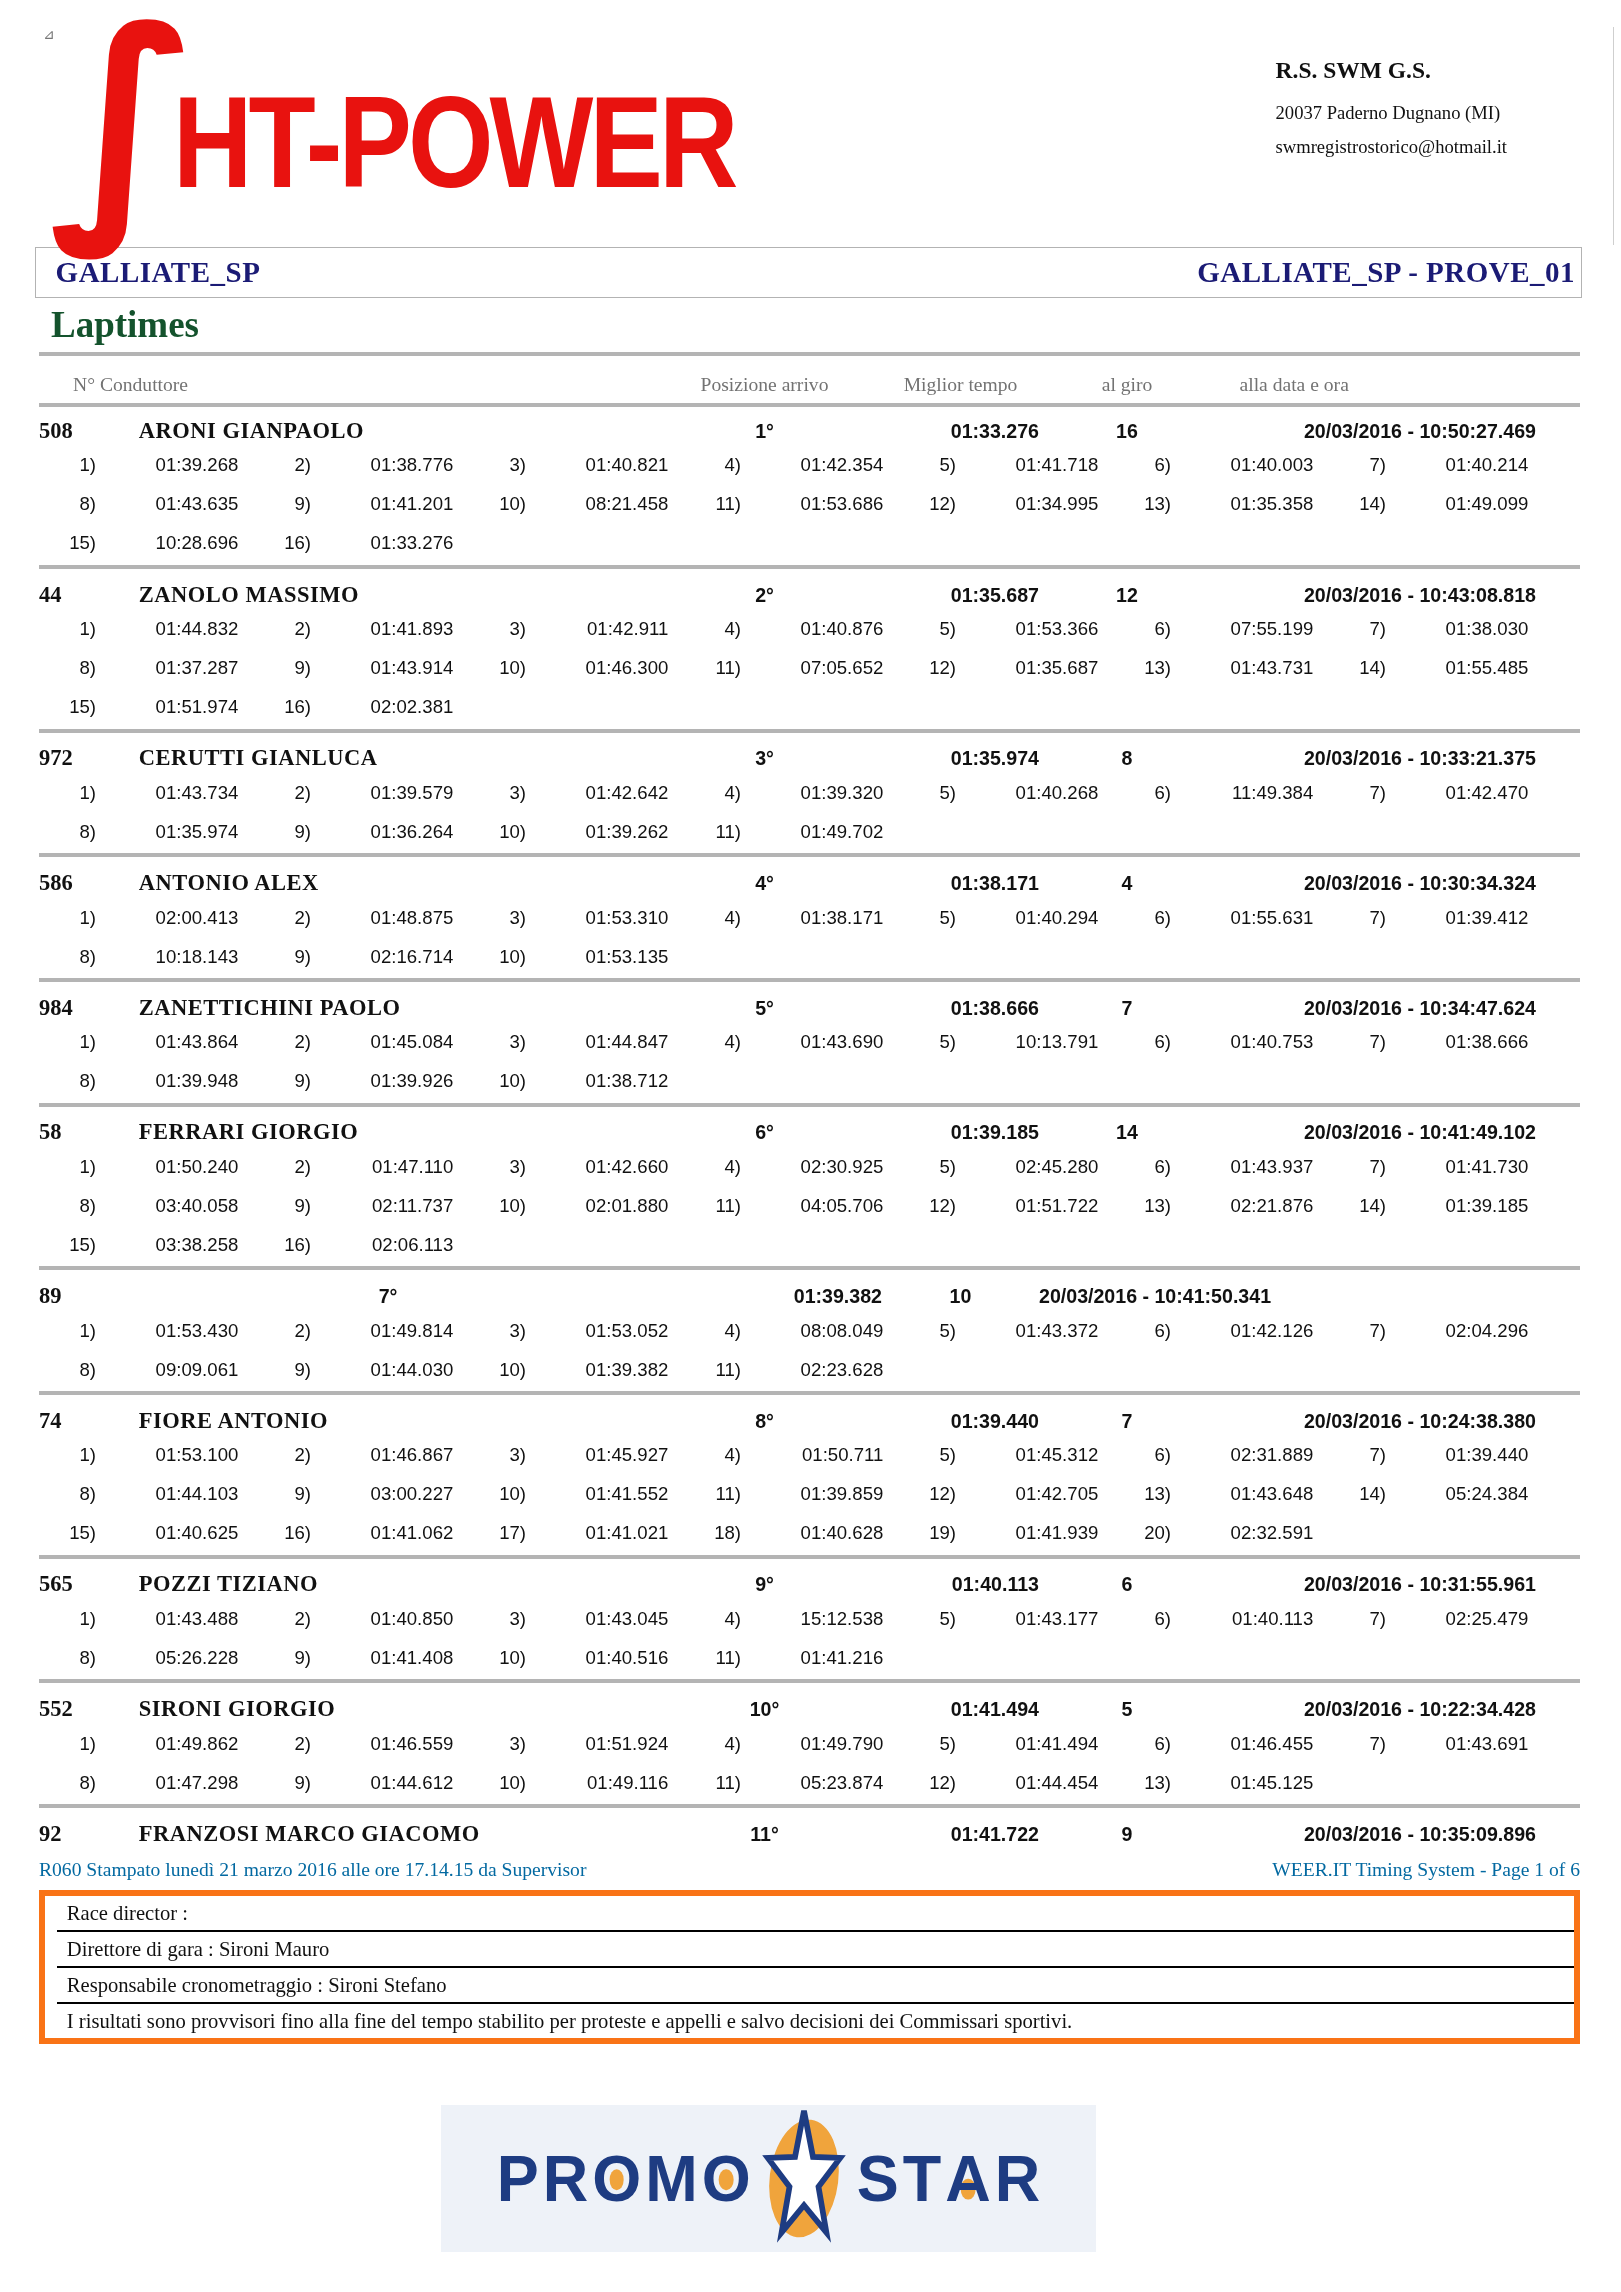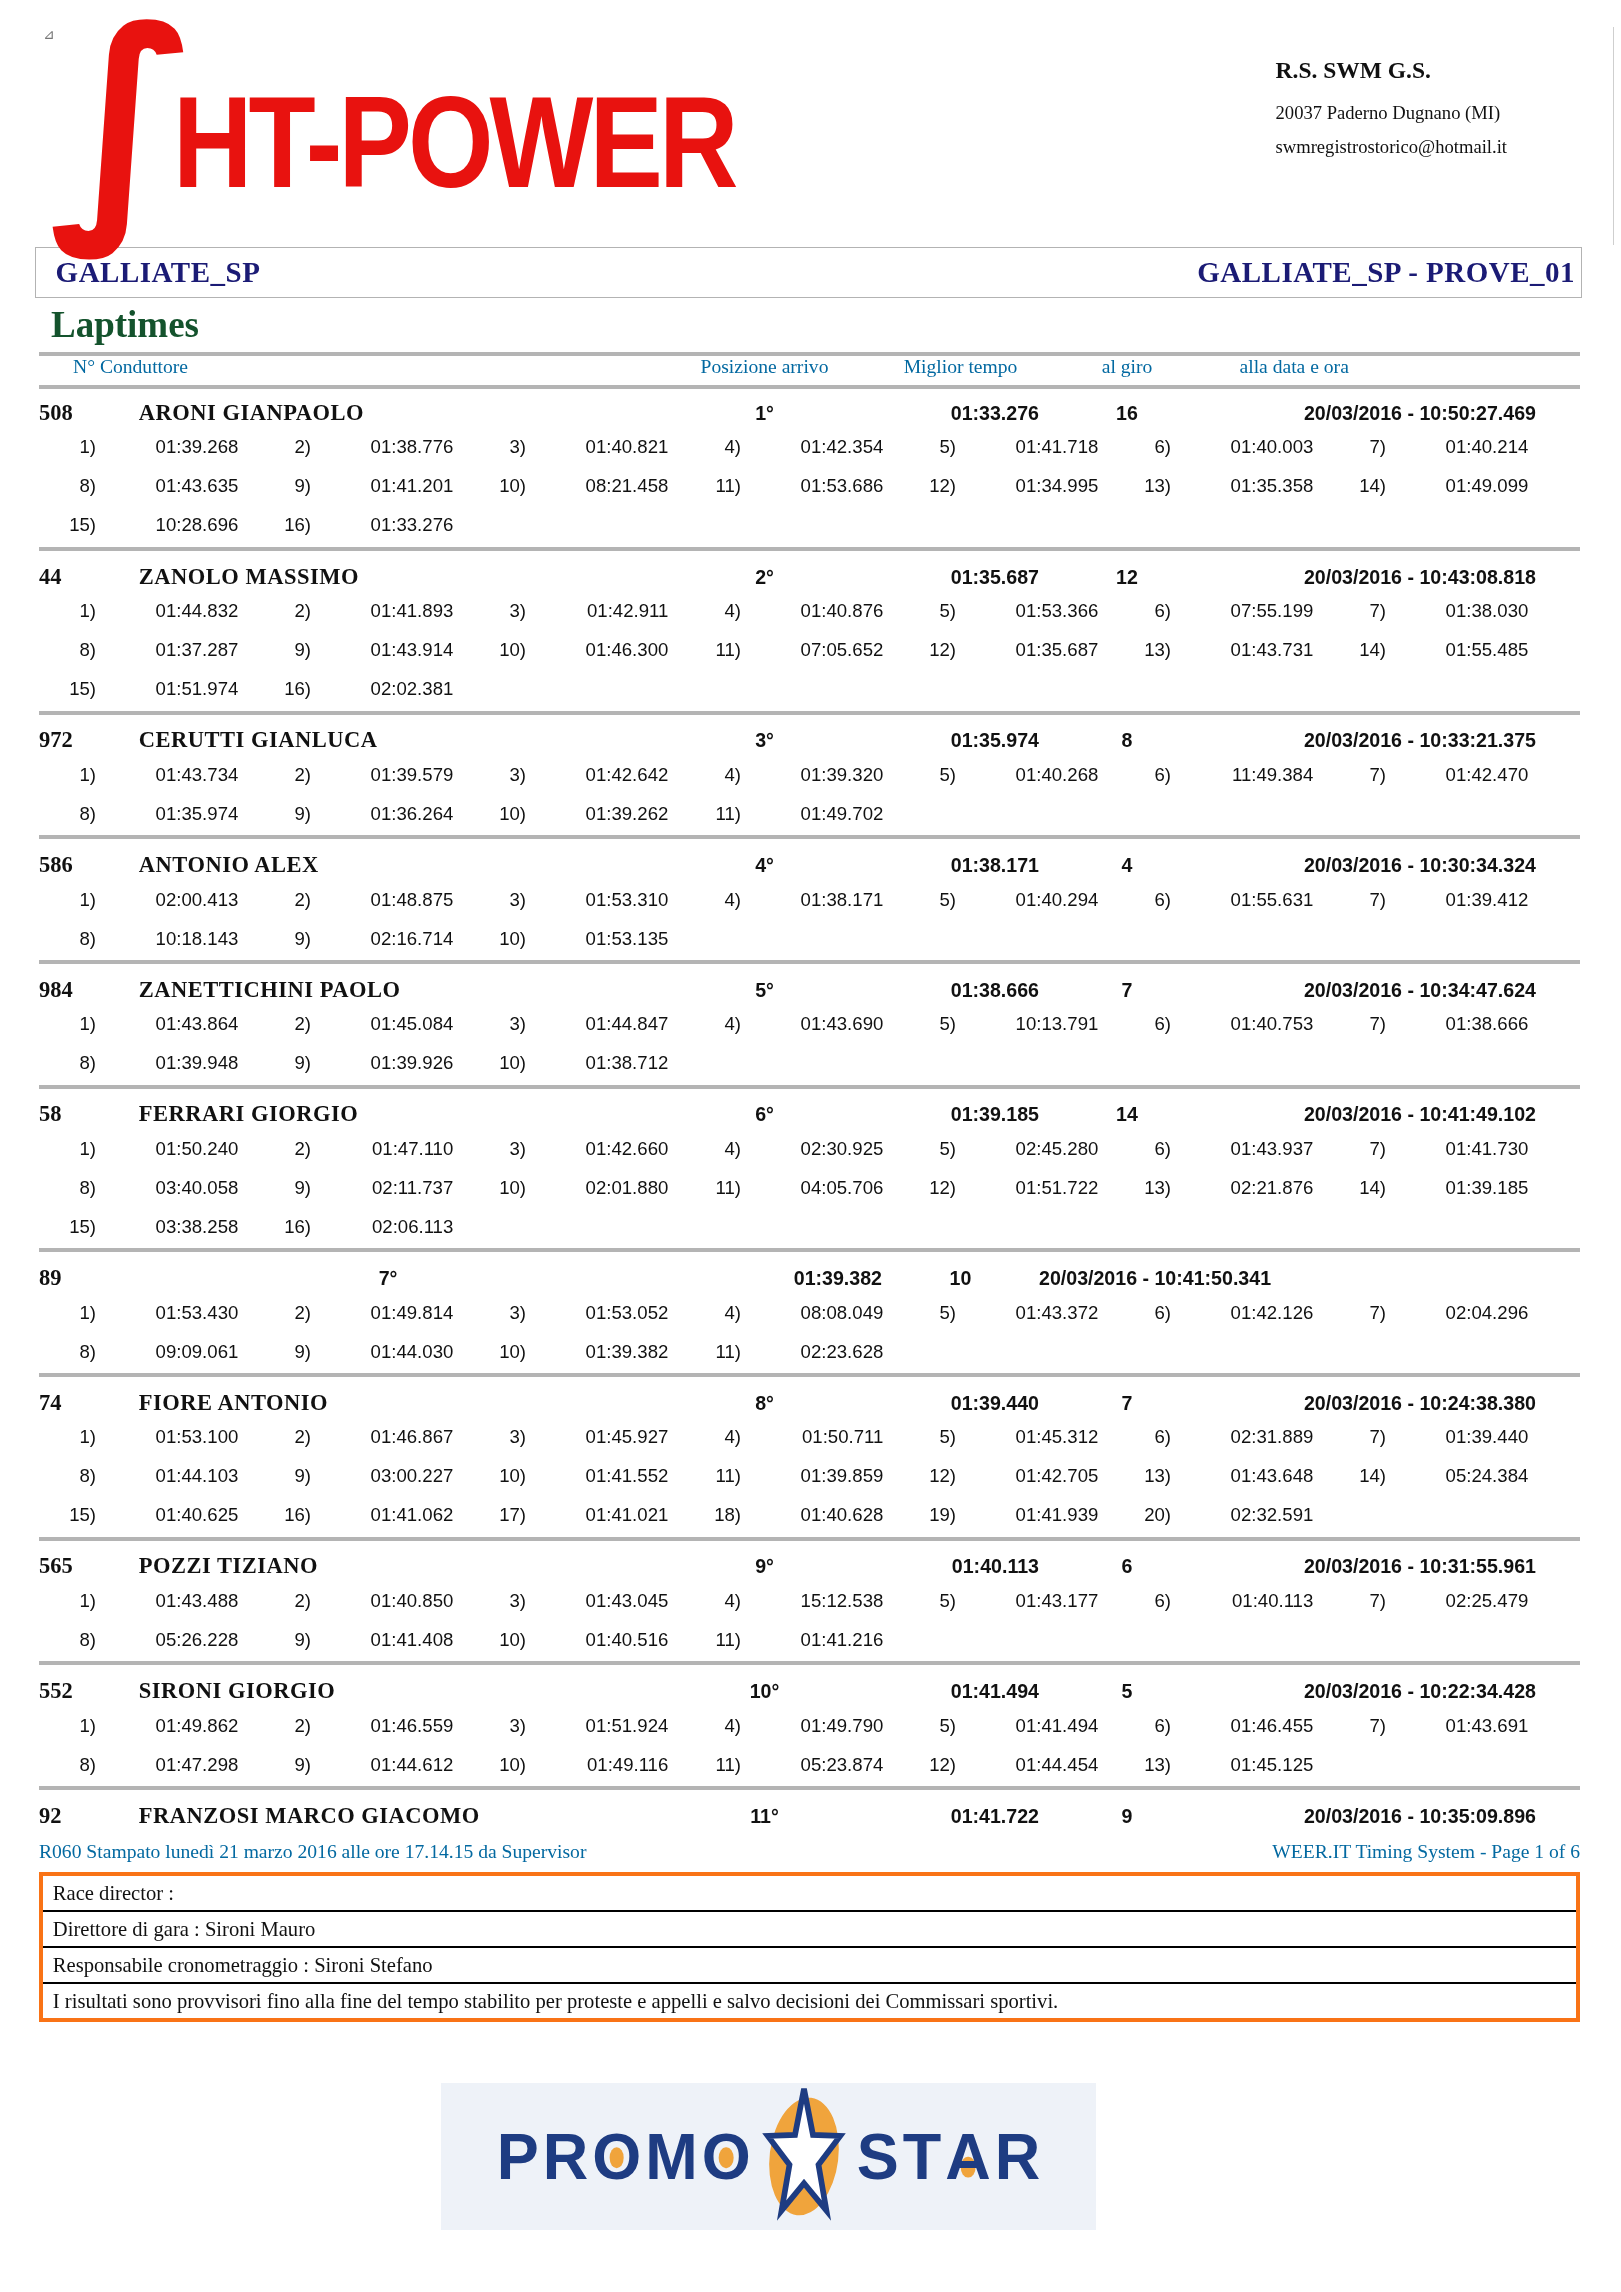--- a/index.html
+++ b/index.html
@@ -21,21 +21,21 @@
   
   .band{margin:0 39px 0 35px;border:1px solid #b3b3b3;display:flex;justify-content:space-between;
         align-items:center;padding:7.8px 5.9px 7.8px 19.6px;color:#1b1b75;
         font-weight:bold;font-size:29px;letter-spacing:0.5px;}
   .laptimes{margin:5.9px 0 0 51px;color:#14532d;font-weight:bold;font-size:37px;}
 
   
   .rule{height:3.9px;background:#b4b4b4;margin:0 41px 0 39px;}
   .rule.head-rule{margin-top:5.9px;}
   .grid-row{display:grid;grid-template-columns:90px 518px 235px 157px 176px 1fr;align-items:baseline;}
-  .cols{color:#0369a1;font-size:19.6px;height:29px;padding-top:0;margin:0 41px 0 39px;}
+  .cols{color:#737373;font-size:19.6px;height:29px;padding-top:18px;margin:0 41px 0 39px;}
   .c-conductor{grid-column:1/3;padding-left:34px;}
   .c-pos,.c-best,.c-lap{text-align:center;}
   .c-dt{padding-left:24.5px;}
 
   
   .riders{margin-top:7.8px;}
   .rider-head{height:31px;line-height:31px;margin:0 41px 0 39px;}
   .rh-num{font-weight:bold;font-size:22.5px;}
   .rh-name{padding-left:9.8px;font-weight:bold;font-size:22.5px;letter-spacing:0.5px;white-space:nowrap;}
   .rh-pos{text-align:center;}
@@ -46,21 +46,21 @@
   .laps{margin:0 0 2px 39px;display:grid;grid-template-columns:repeat(7,57px 158px);
         grid-auto-rows:39px;align-items:center;
         font-family:"Liberation Sans",sans-serif;font-size:18.6px;}
   .lap-idx{text-align:right;}
   .lap-val{text-align:right;padding-right:15.7px;}
   .rider .rule{margin-bottom:9.8px;}
   .rider:last-child .rule{display:none;}
 
   
   .footer{display:flex;justify-content:space-between;margin:9.8px 41px 0 39px;color:#0369a1;font-size:19.6px;}
-  .officials{margin:9.8px 41px 0 39px;border:4px solid #f97316;}
+  .officials{margin:9.8px 41px 0 39px;border:6px solid #f97316;padding-left:12px;}
   .official-row{border-top:2px solid #000;padding:2.9px 9.8px;font-size:20.6px;height:28px;line-height:28px;}
   .official-row:first-child{border-top:none;}
 
   
   .sponsor{margin:61px 0 0 441px;width:655px;height:147px;background:#eef2f8;
            display:flex;align-items:center;justify-content:center;}
   .sp-word{display:flex;align-items:center;}
   .sp-ltr{position:relative;font-family:"Liberation Sans",sans-serif;font-weight:bold;
           font-size:63px;line-height:1;color:#1e3c82;margin:0 2px;display:inline-block;
           transform:scaleY(1.04);}

